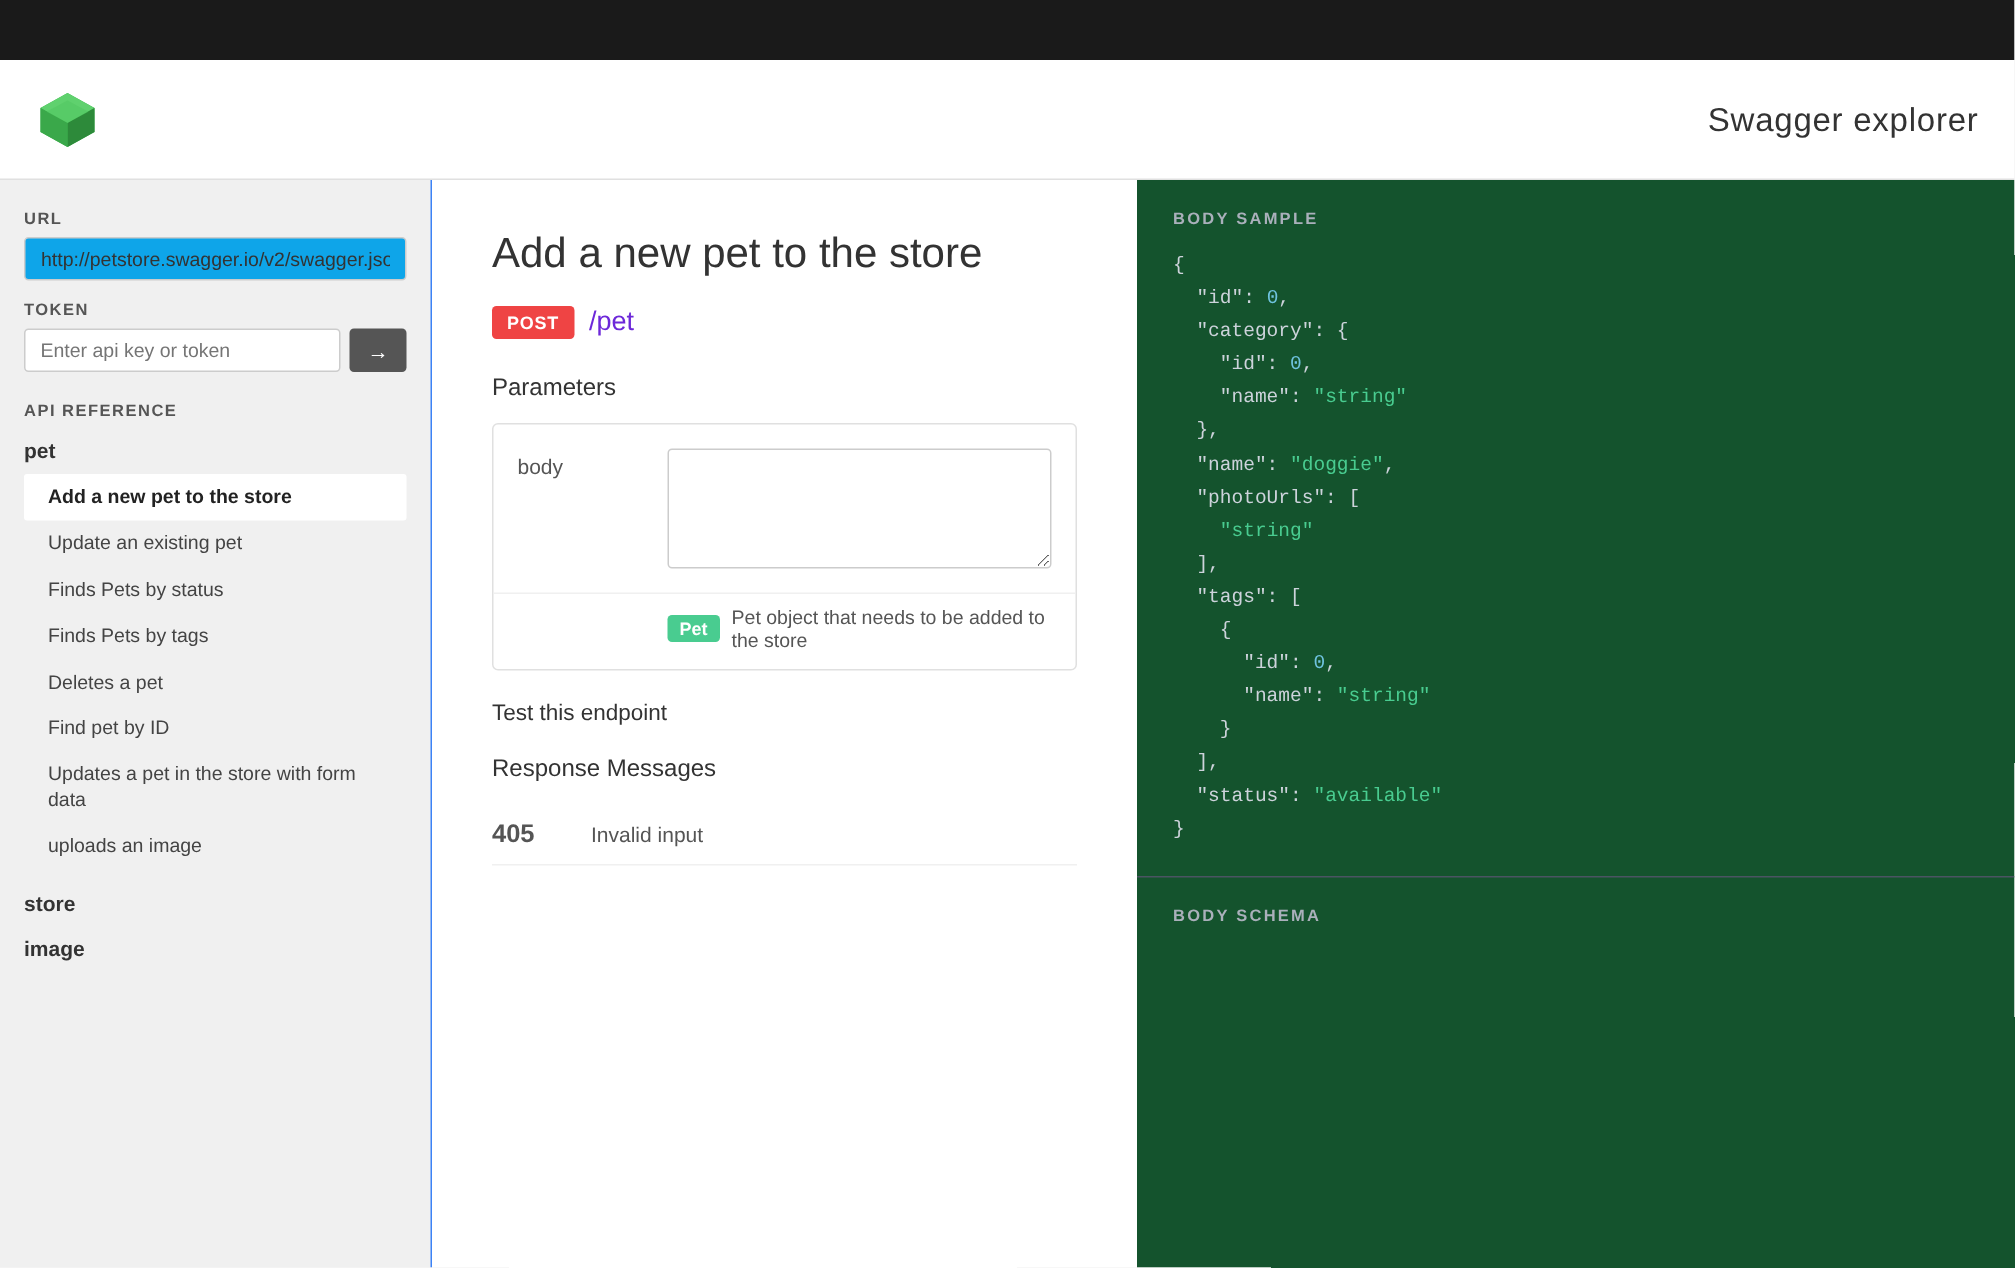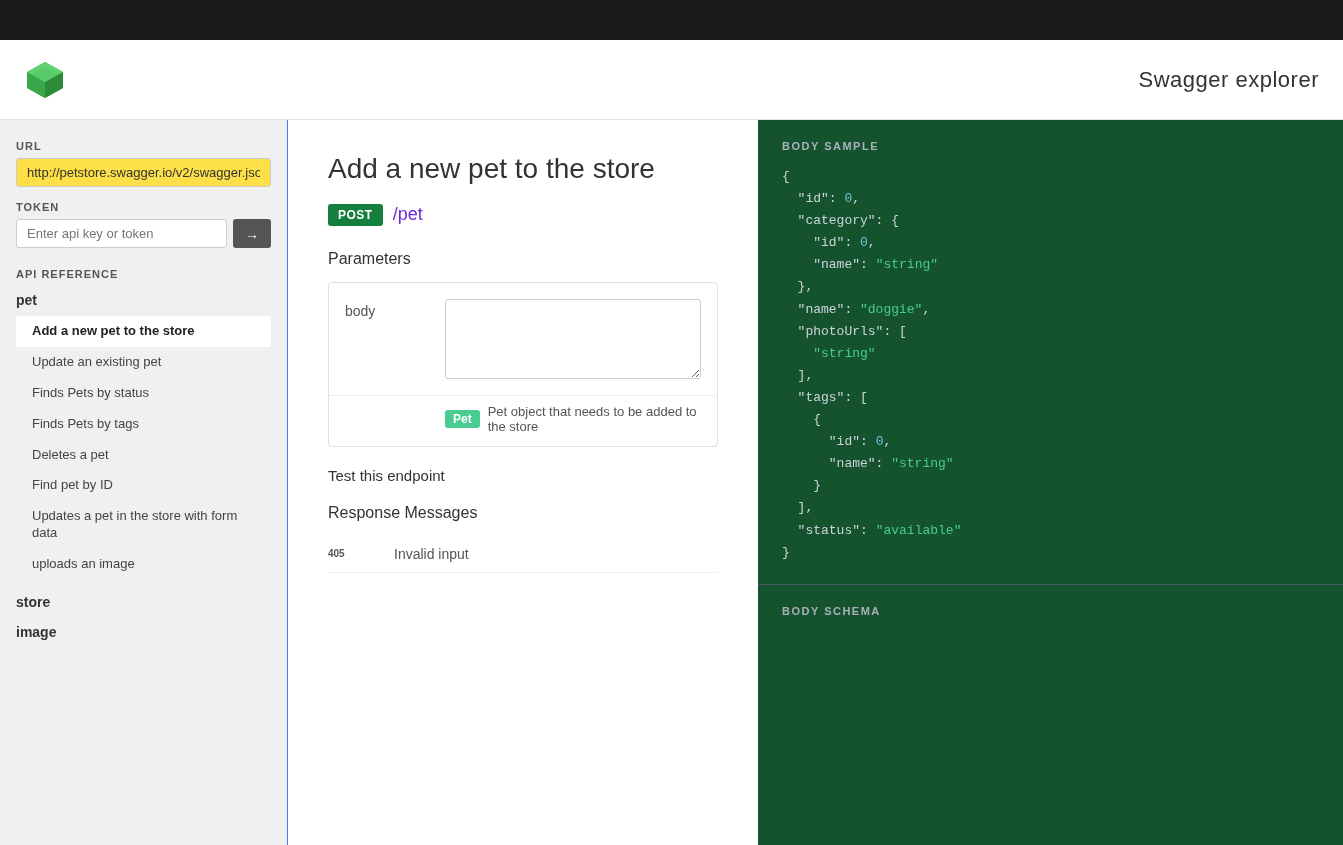--- a/index.html
+++ b/index.html
@@ -57,21 +57,21 @@
       letter-spacing: 1px;
       text-transform: uppercase;
       margin-bottom: 6px;
     }
     .url-input {
       width: 100%;
       padding: 6px 10px;
       border: 1px solid #ccc;
       border-radius: 3px;
       font-size: 13px;
-      background: #fde047;
+      background: #0ea5e9;
       color: #333;
       margin-bottom: 14px;
     }
     .token-label {
       font-size: 11px;
       font-weight: 700;
       color: #555;
       letter-spacing: 1px;
       text-transform: uppercase;
       margin-bottom: 6px;
@@ -150,21 +150,21 @@
     }
     .method-badge {
       display: inline-block;
       padding: 4px 10px;
       border-radius: 3px;
       font-size: 12px;
       font-weight: 700;
       letter-spacing: 0.5px;
       color: #fff;
     }
-    .method-badge.post { background: #15803d; }
+    .method-badge.post { background: #ef4444; }
     .method-path {
       font-size: 18px;
       color: #6d28d9;
     }
     .section-title {
       font-size: 16px;
       font-weight: 400;
       color: #333;
       margin-bottom: 14px;
     }
@@ -231,21 +231,21 @@
       margin-top: 19px;
     }
     .response-row {
       display: flex;
       align-items: center;
       gap: 16px;
       padding: 10px 0;
       border-bottom: 1px solid #f0f0f0;
     }
     .response-code {
-      font-size: 10px;
+      font-size: 17px;
       font-weight: 600;
       color: #555;
       width: 50px;
     }
     .response-desc {
       font-size: 14px;
       color: #555;
     }
 
     

